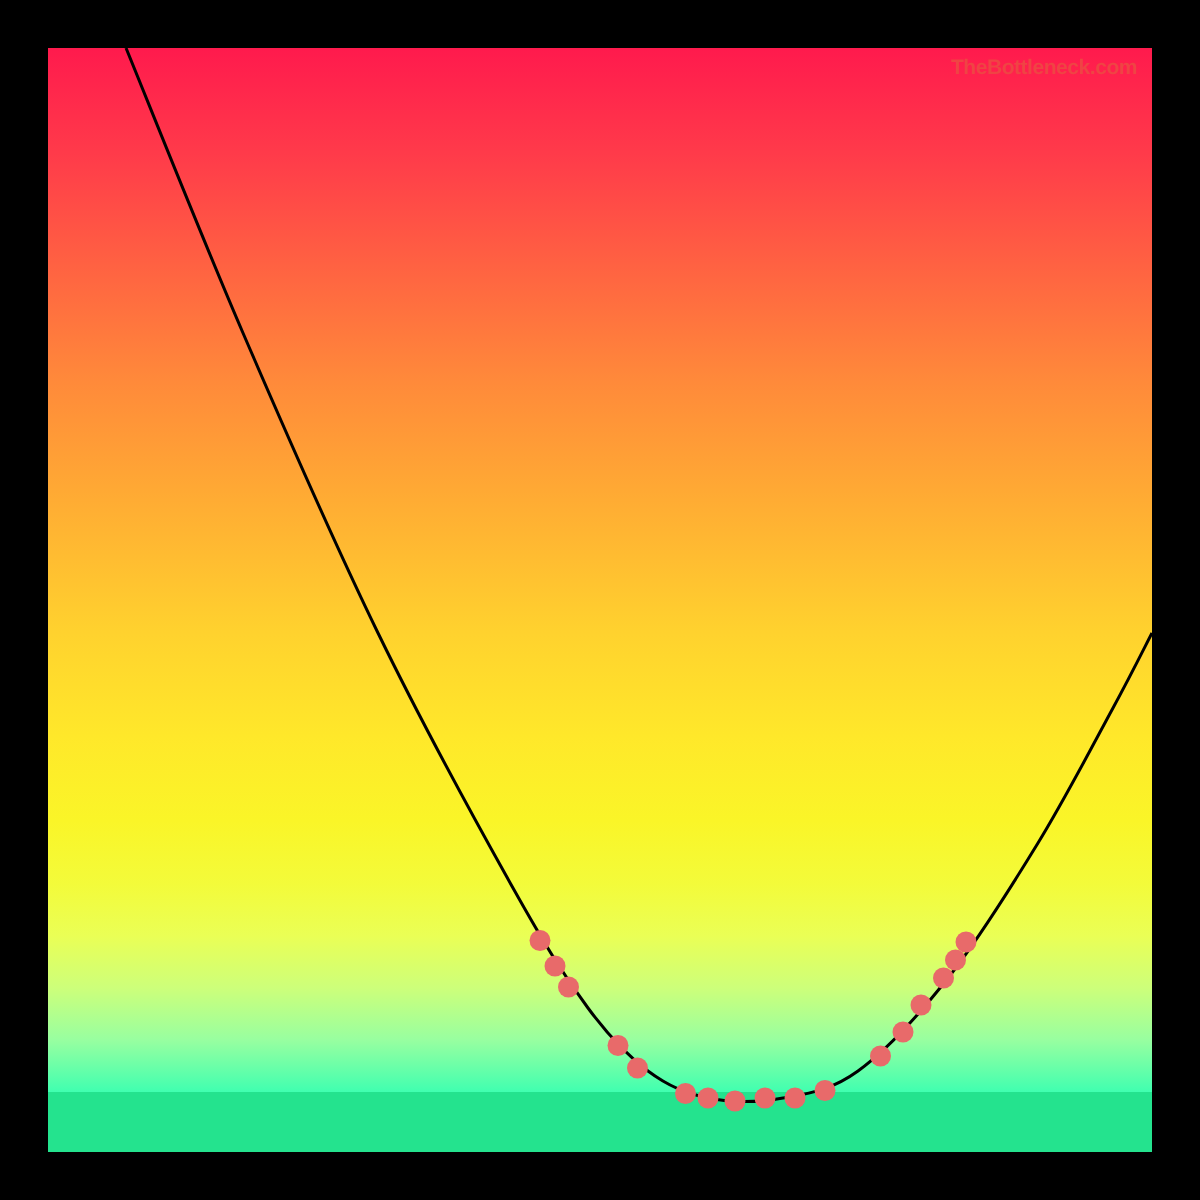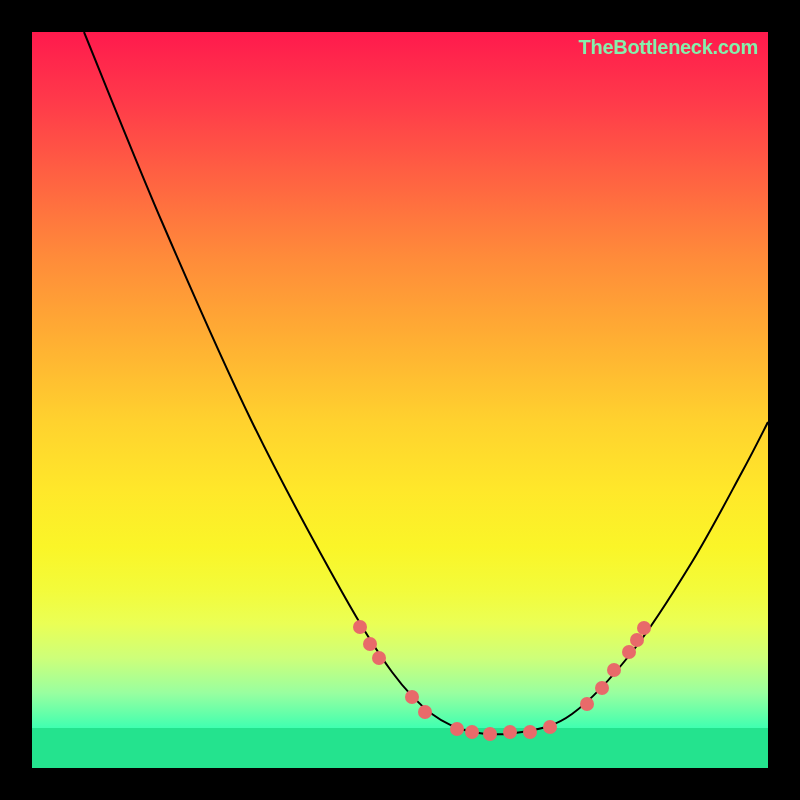--- a/index.html
+++ b/index.html
@@ -45,23 +45,23 @@
   }
   .bottom-bar {
     position: absolute;
     left: 0; right: 0;
     top: 696px; height: 40px;
     background: #24e38e; 
   }
   .watermark {
     position: absolute;
     top: 4px; right: 10px;
-    font-size: 20px;
+    font-size: 14px;
     font-weight: 600;
-    color: #86efac;
+    color: #ef4444;
     letter-spacing: -0.3px;
     user-select: none;
   }
   .chart-svg {
     position: absolute;
     left: 0; top: 0;
     width: 736px; height: 736px;
   }
   .curve { fill: none; stroke: #000; stroke-width: 2; }
   .marker { fill: #e86a6a; stroke: none; }

